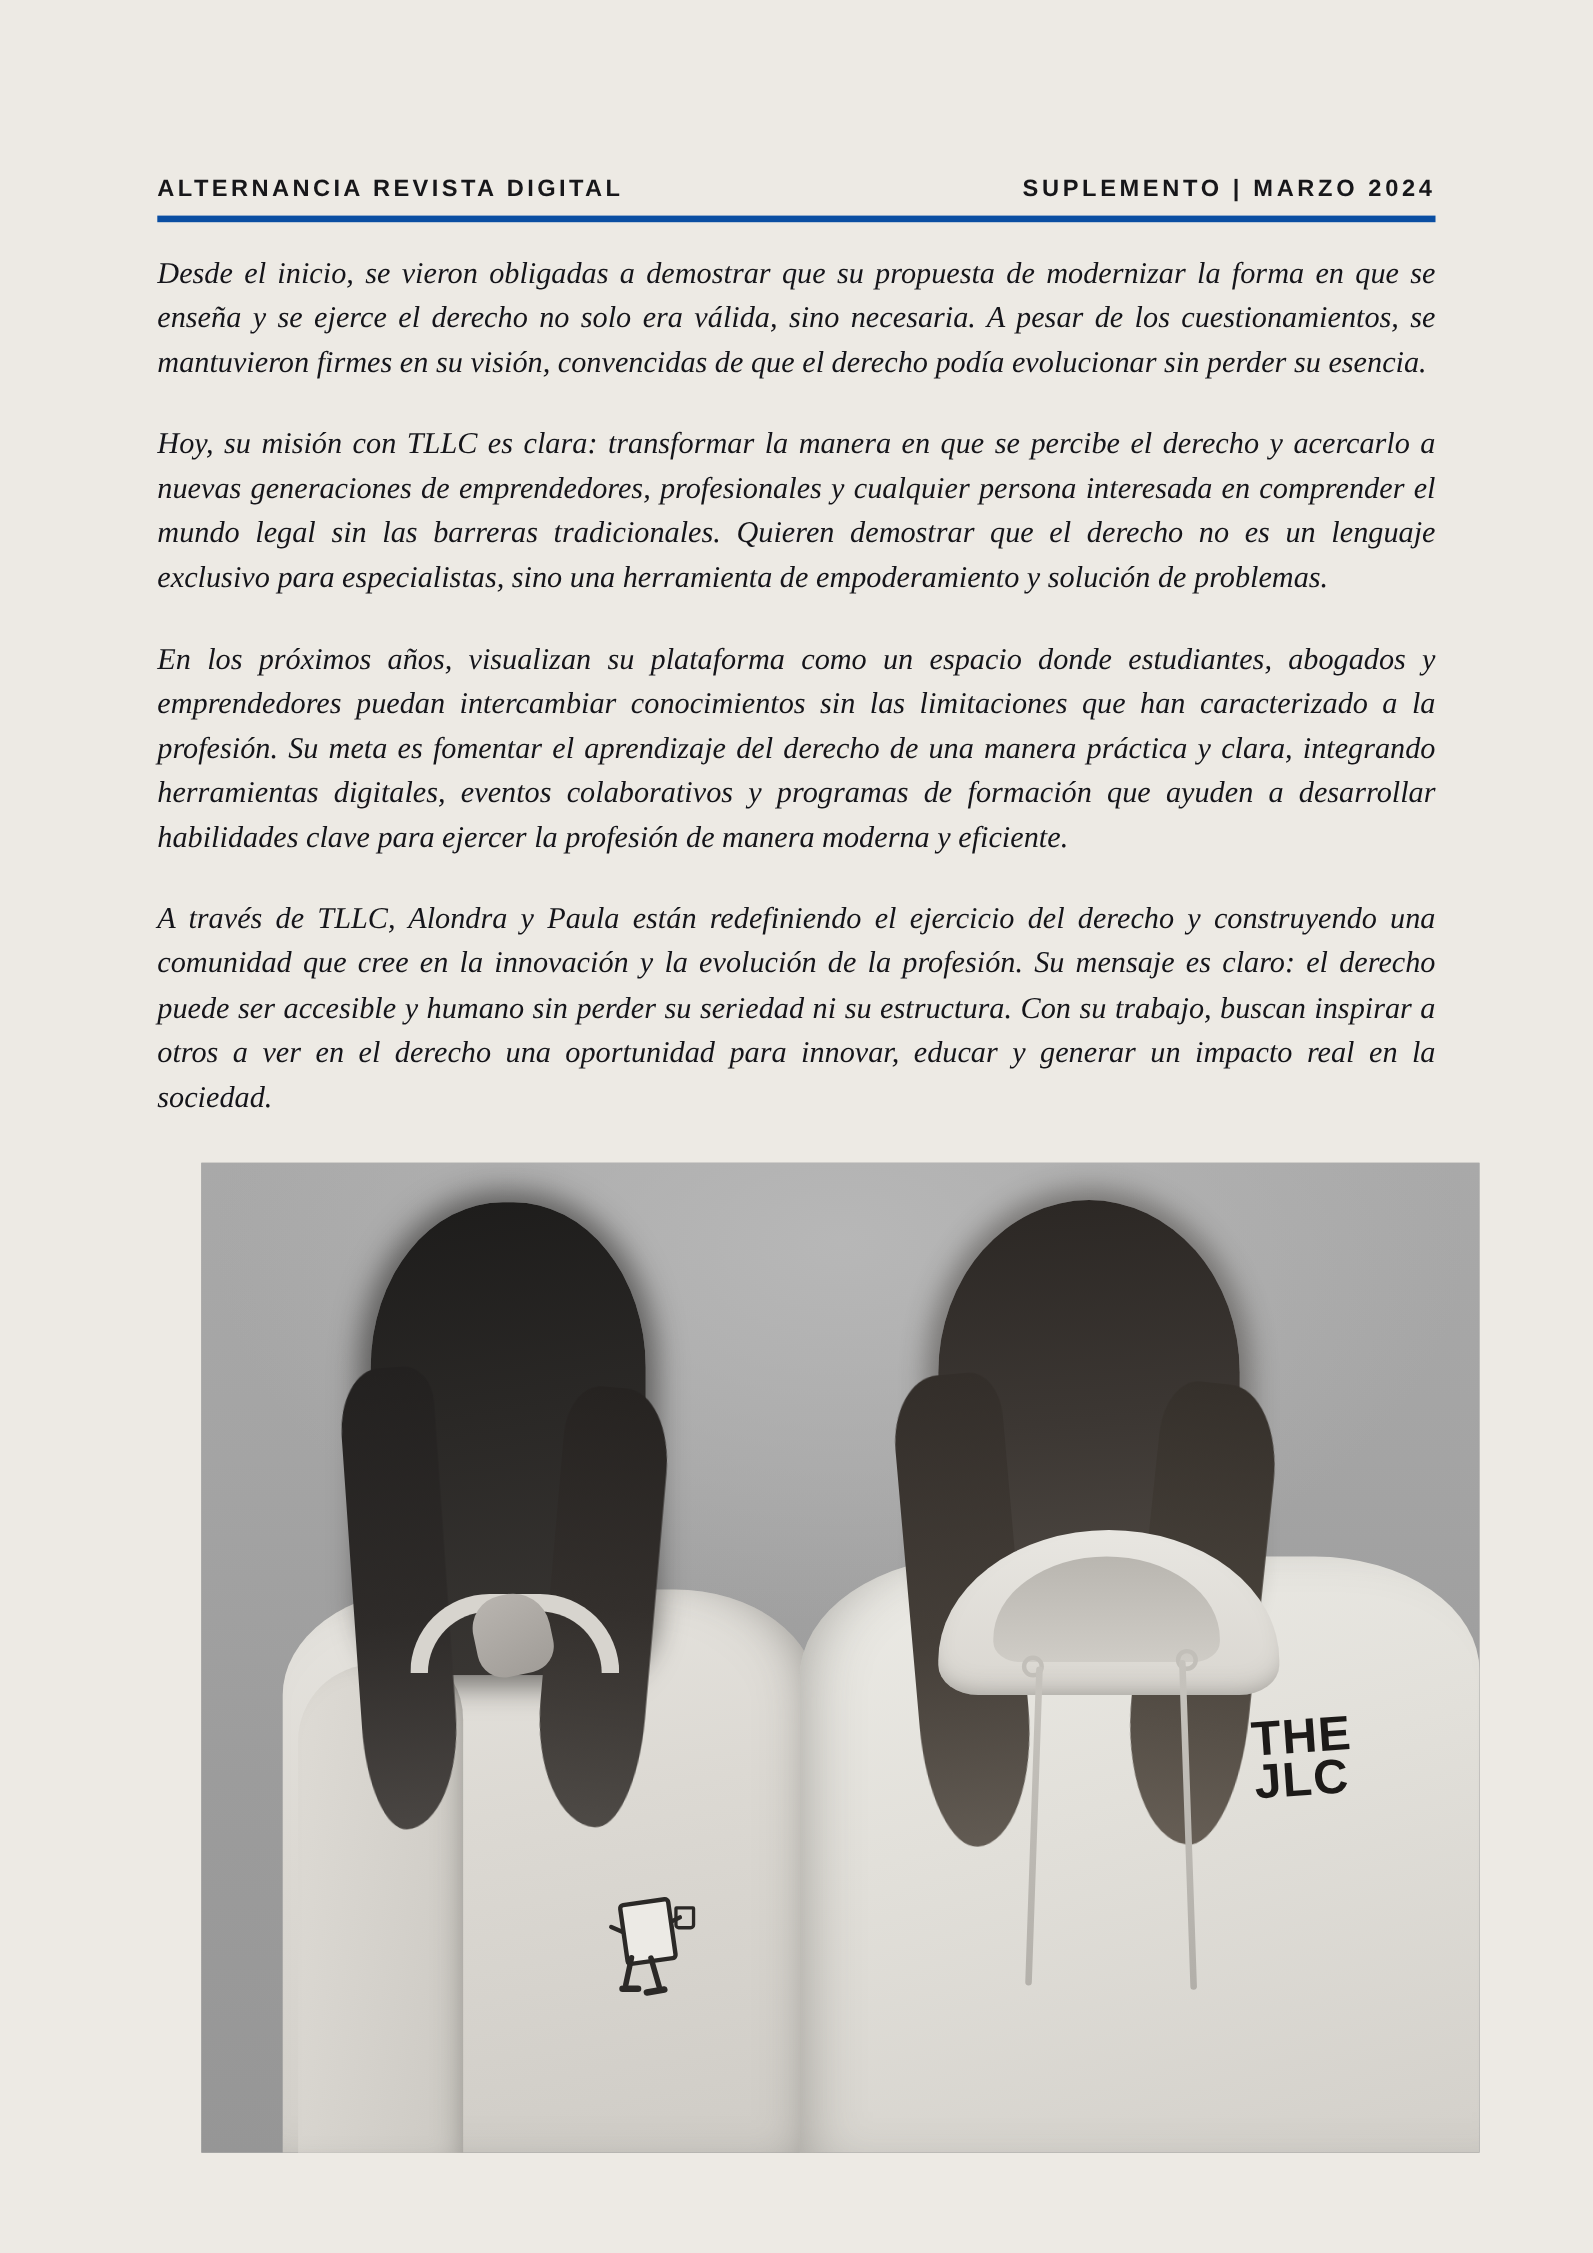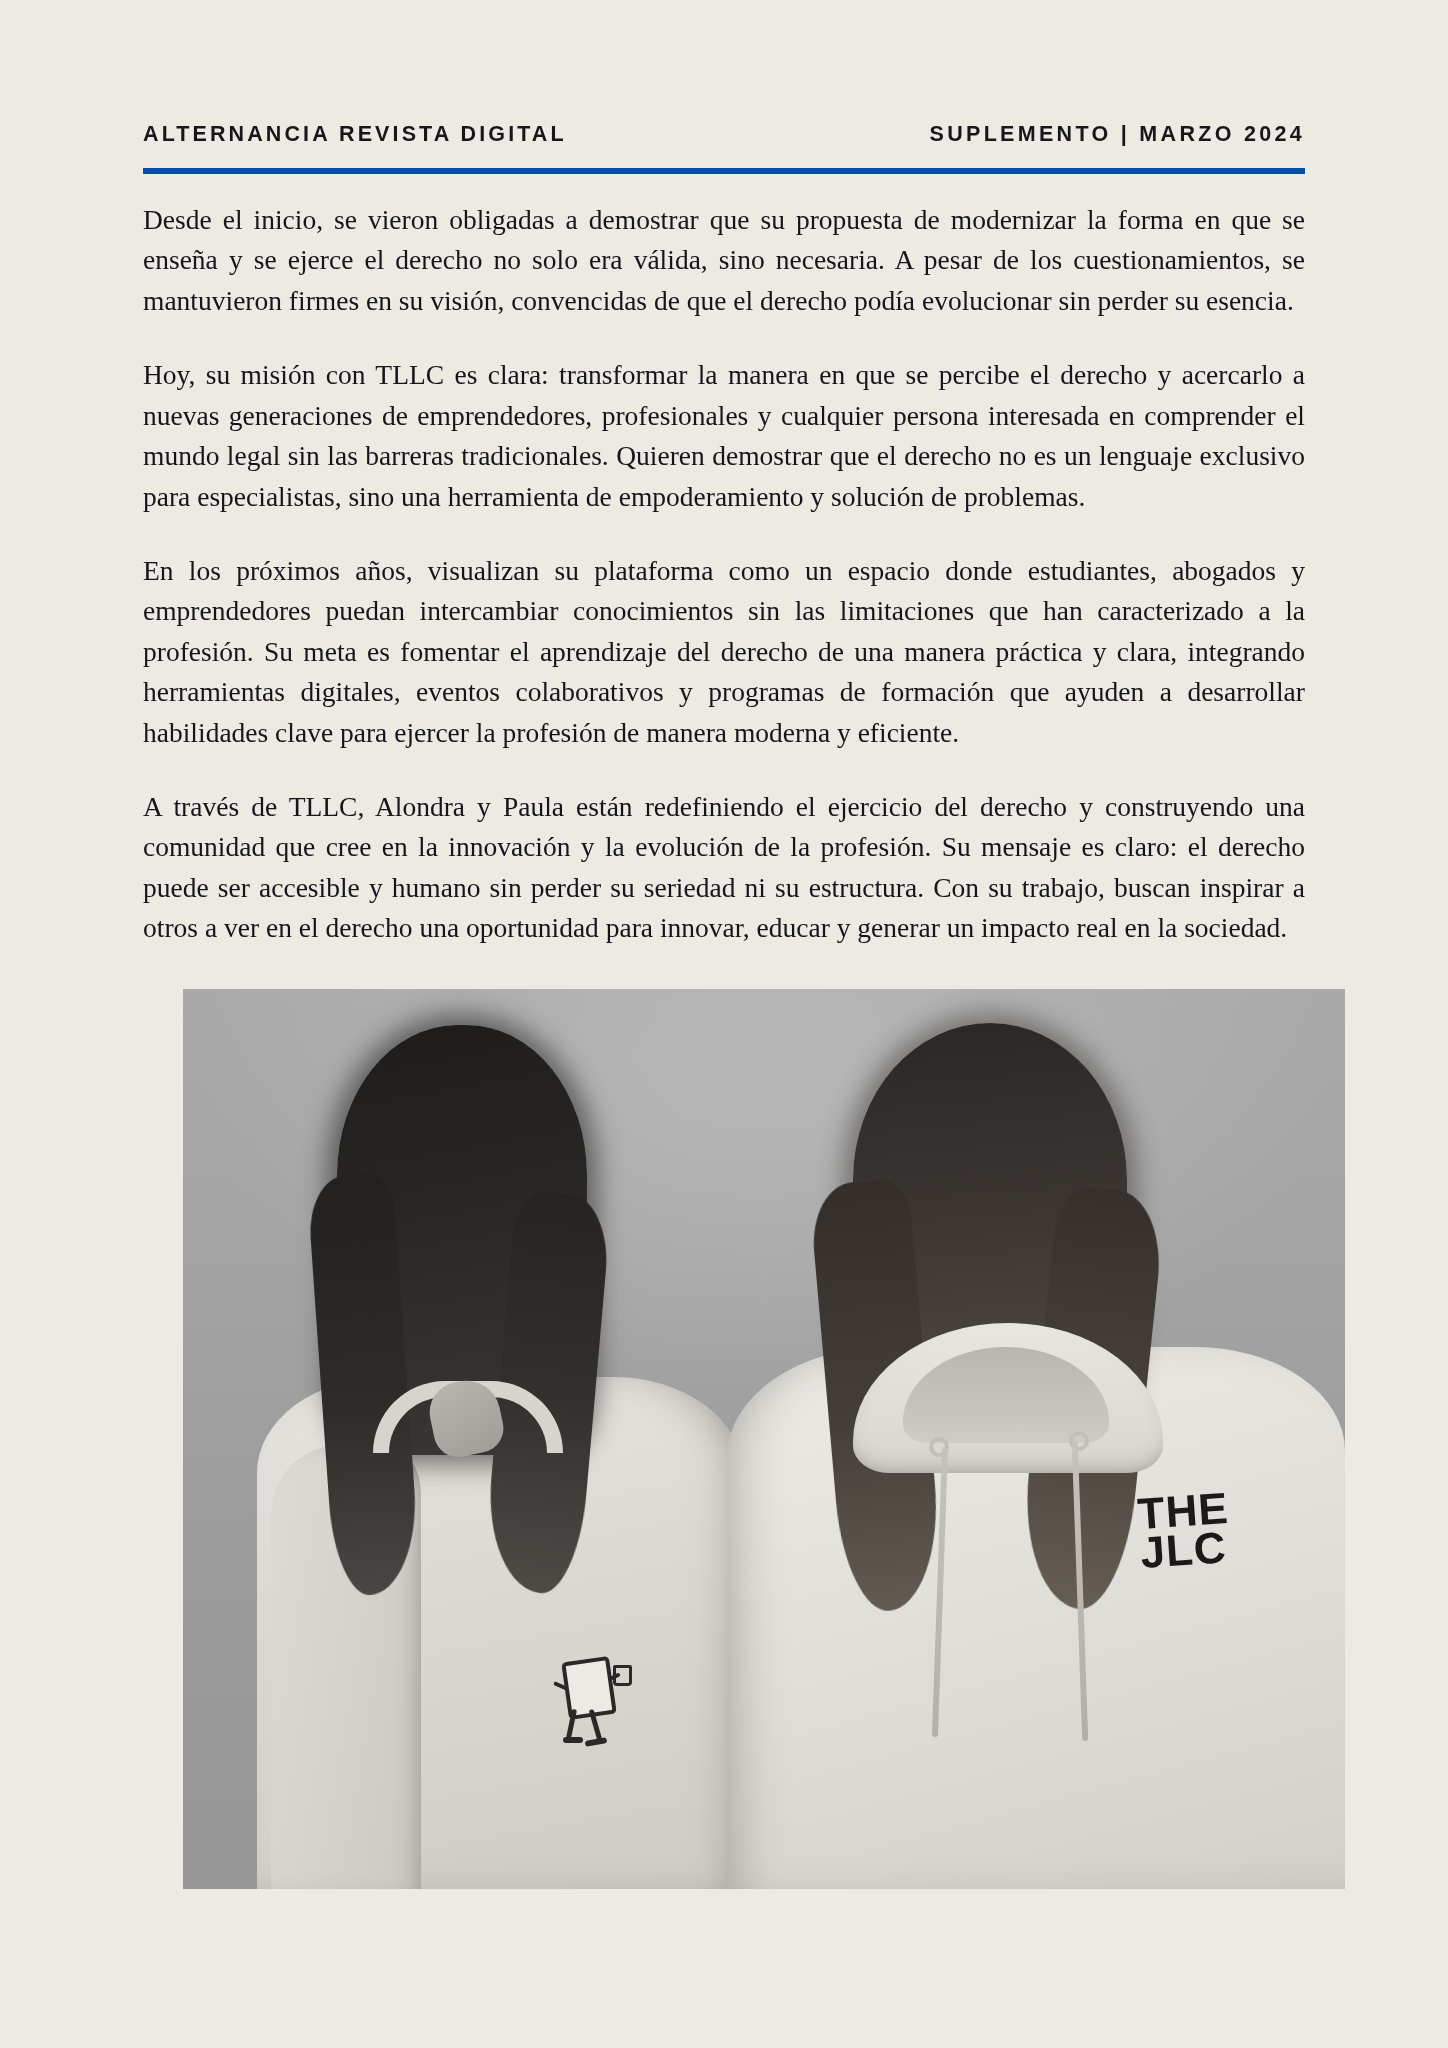--- a/index.html
+++ b/index.html
@@ -19,24 +19,25 @@
     width: 1448px;
     height: 2048px;
     background: #edeae4;
     box-sizing: border-box;
     padding: 0 143px;
   }
 
   
   .masthead {
     display: flex;
-    align-items: center;
+    align-items: flex-end;
     justify-content: space-between;
     padding-top: 112px;
     height: 44px;
+    margin-top: 28px;
   }
   .masthead-left,
   .masthead-right {
     font-family: "Liberation Sans", "DejaVu Sans", sans-serif;
     font-size: 21.5px;
     font-weight: 600;
     letter-spacing: 3.1px;
     color: #17171a;
     white-space: nowrap;
   }
@@ -56,20 +57,21 @@
     margin-top: 26px;
   }
   .article p {
     margin: 0 0 34px 0;
     font-size: 27.5px;
     line-height: 1.47;
     text-align: justify;
     text-justify: inter-word;
     color: #15151a;
     hyphens: none;
+    font-style: italic;
   }
   .article p:last-child {
     margin-bottom: 0;
   }
 
   
   .figure {
     margin-top: 40px;
     width: 1162px;
     height: 900px;

